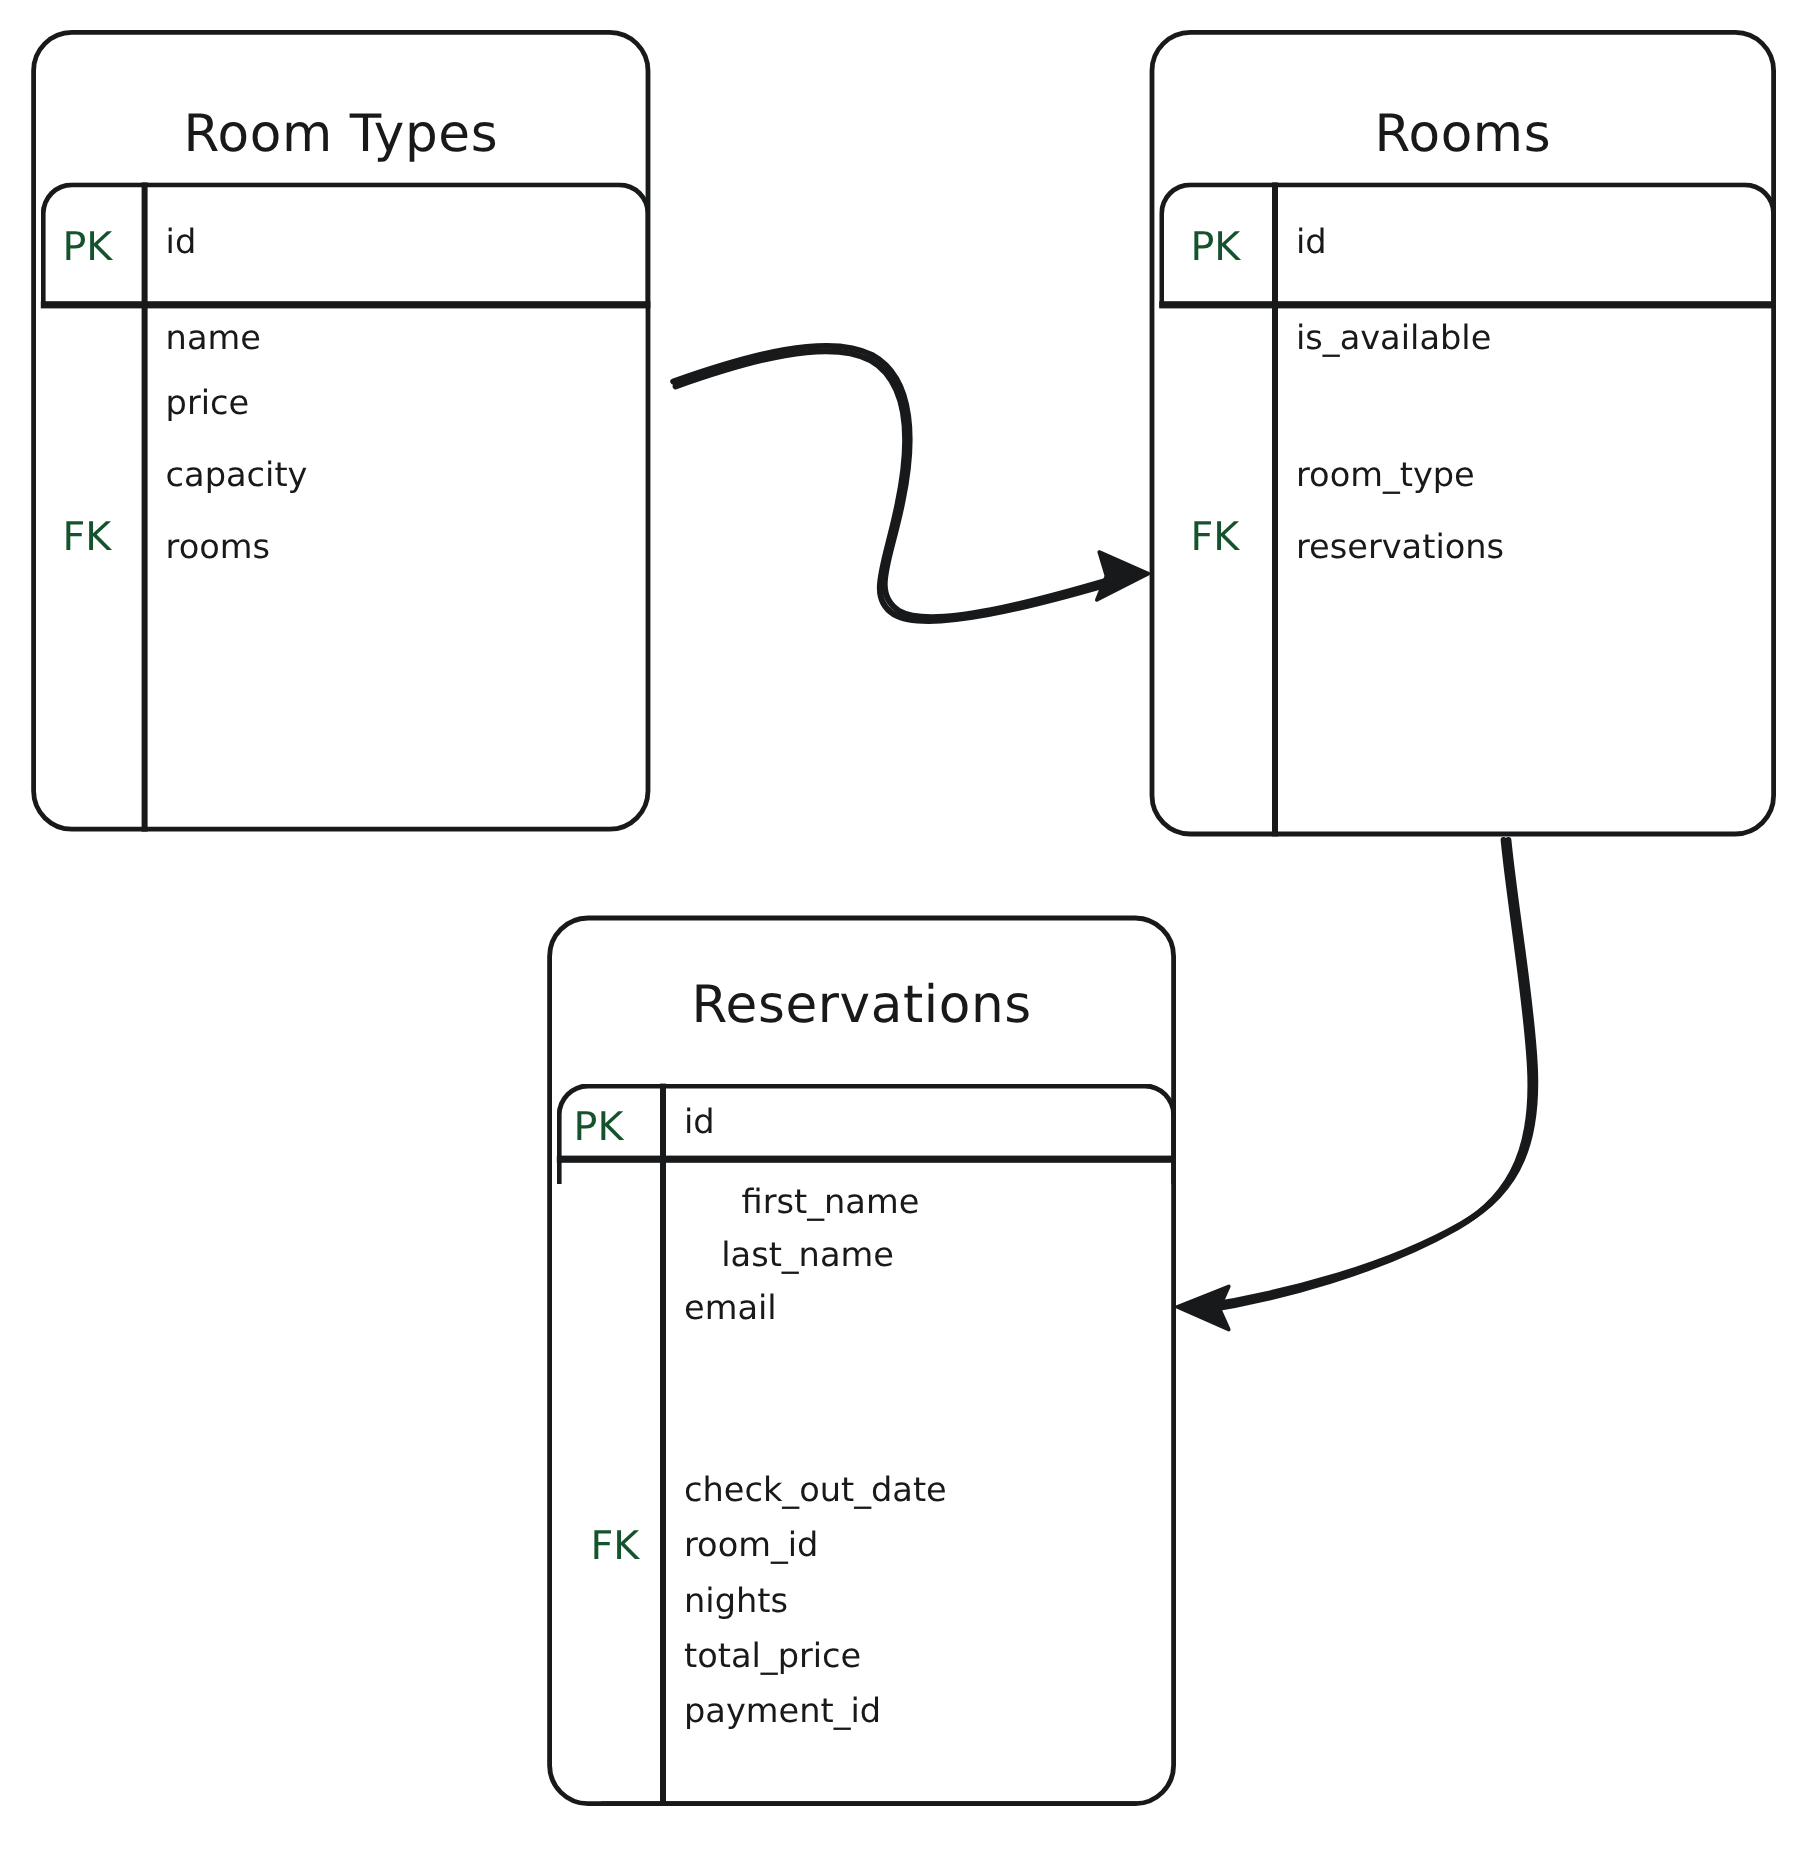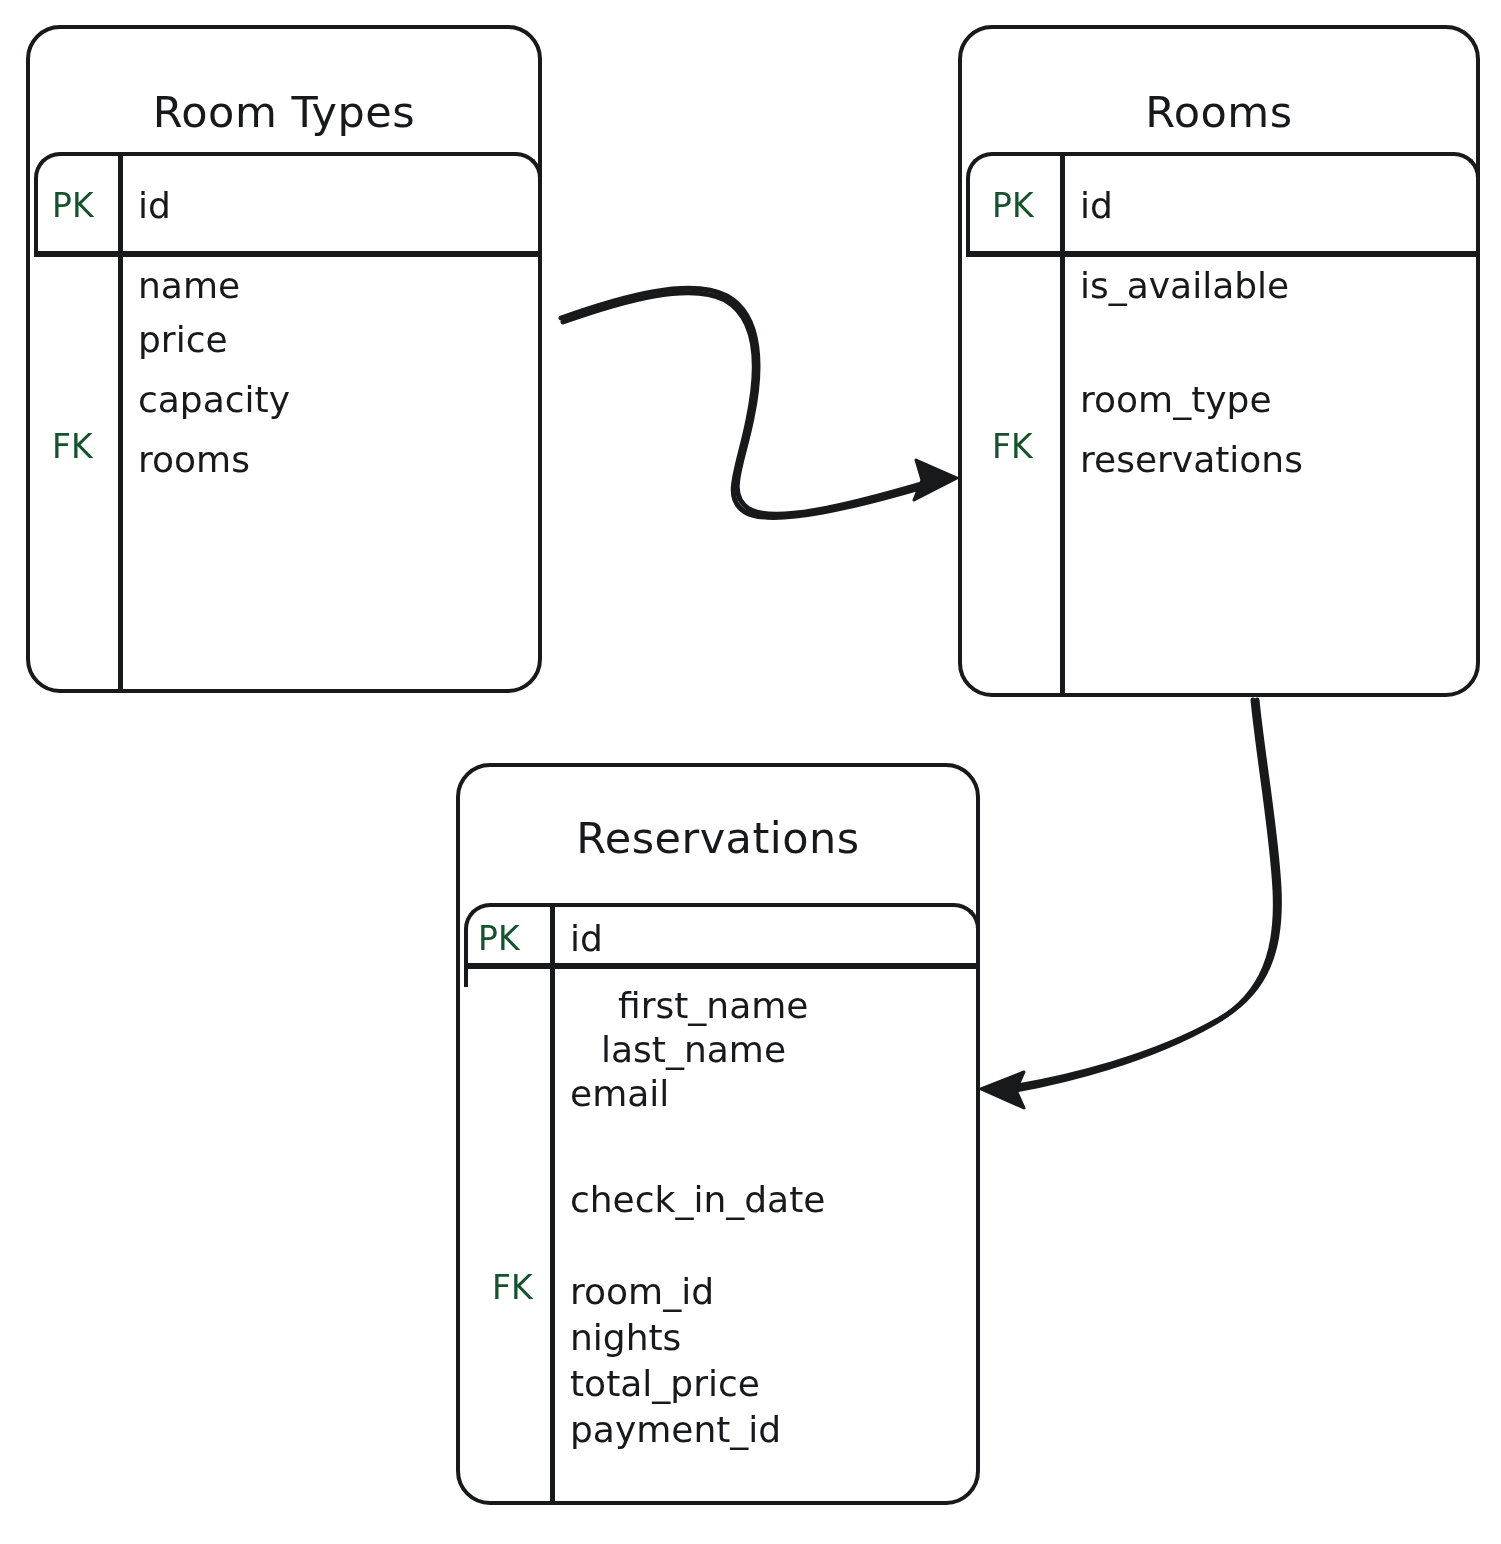--- a/index.html
+++ b/index.html
@@ -65,21 +65,21 @@
   .key-label {
     position: absolute;
     font-family: "DejaVu Sans", sans-serif;
     font-size: 33px;
     color: #14532d;
     white-space: nowrap;
   }
   .field {
     position: absolute;
     font-family: "DejaVu Sans", sans-serif;
-    font-size: 36px;
+    font-size: 28px;
     color: #18191b;
     white-space: nowrap;
     text-align: right;
   }
   .sketch-under {
     position: absolute;
     height: 4px;
     background: #18191b;
     border-radius: 2px;
   }
@@ -143,21 +143,21 @@
     <div class="entity-title" style="top:46px;">Reservations</div>
     <div class="pk-panel" style="left:4px; top:136px; width:516px; height:84px;"></div>
     <div class="pk-divider" style="left:4px; top:196px; width:516px; height:6px;"></div>
     <div class="col-rule" style="left:90px; top:136px; height:602px;"></div>
     <div class="key-label" style="left:18px; top:152px;">PK</div>
     <div class="field" style="left:110px; top:151px;">id</div>
     <div class="key-label" style="left:32px; top:501px;">FK</div>
     <div class="field" style="left:110px; top:218px;margin-left:48px;">first_name</div>
     <div class="field" style="left:110px; top:262px;margin-left:31px;">last_name</div>
     <div class="field" style="left:110px; top:306px;">email</div>
-    <div class="field" style="left:110px; top:412px;">check_in_date</div>
+    <div class="field" style="left:110px; top:458px;">check_out_date</div>
     <div class="field" style="left:110px; top:504px;">room_id</div>
     <div class="field" style="left:110px; top:550px;">nights</div>
     <div class="field" style="left:110px; top:596px;">total_price</div>
     <div class="field" style="left:110px; top:642px;">payment_id</div>
     <div class="sketch-under" style="left:40px; top:734px; width:448px;"></div>
   </div>
 
 </div>
 
 </body></html>

